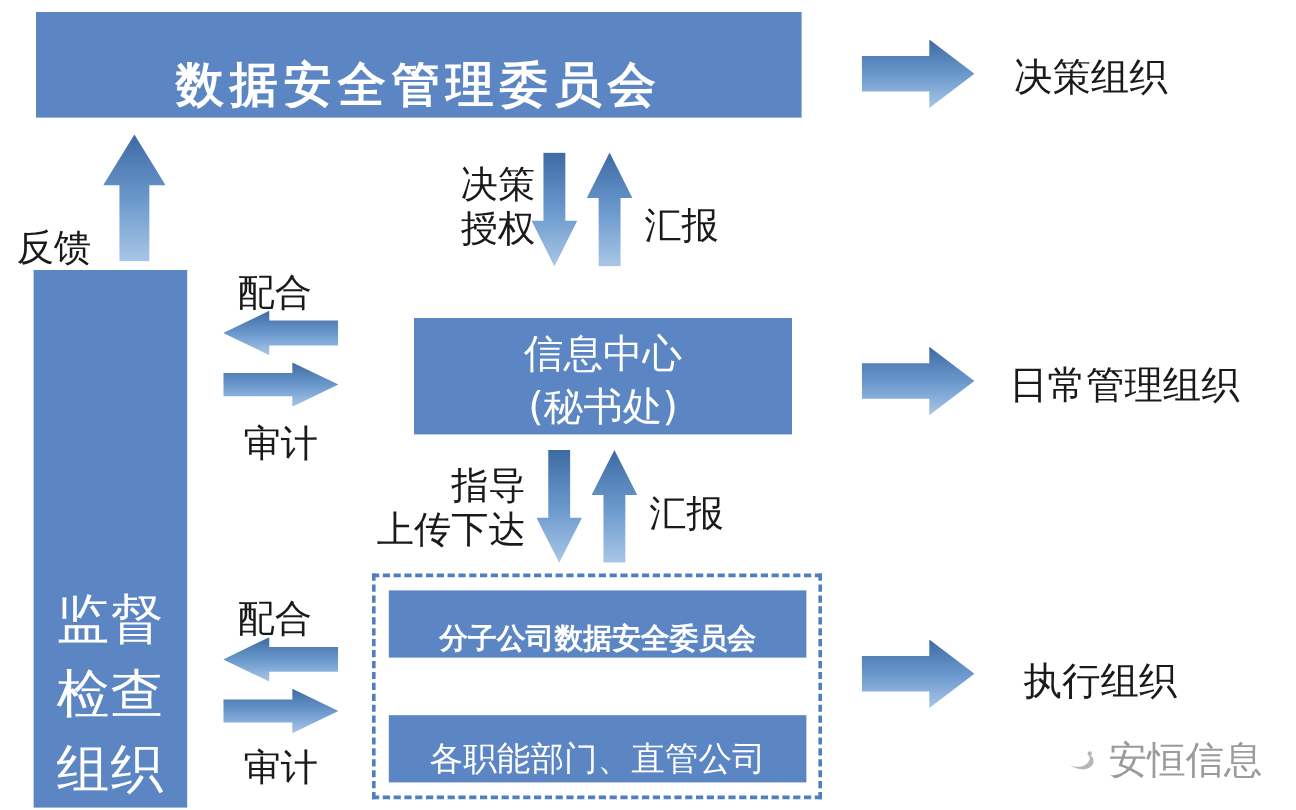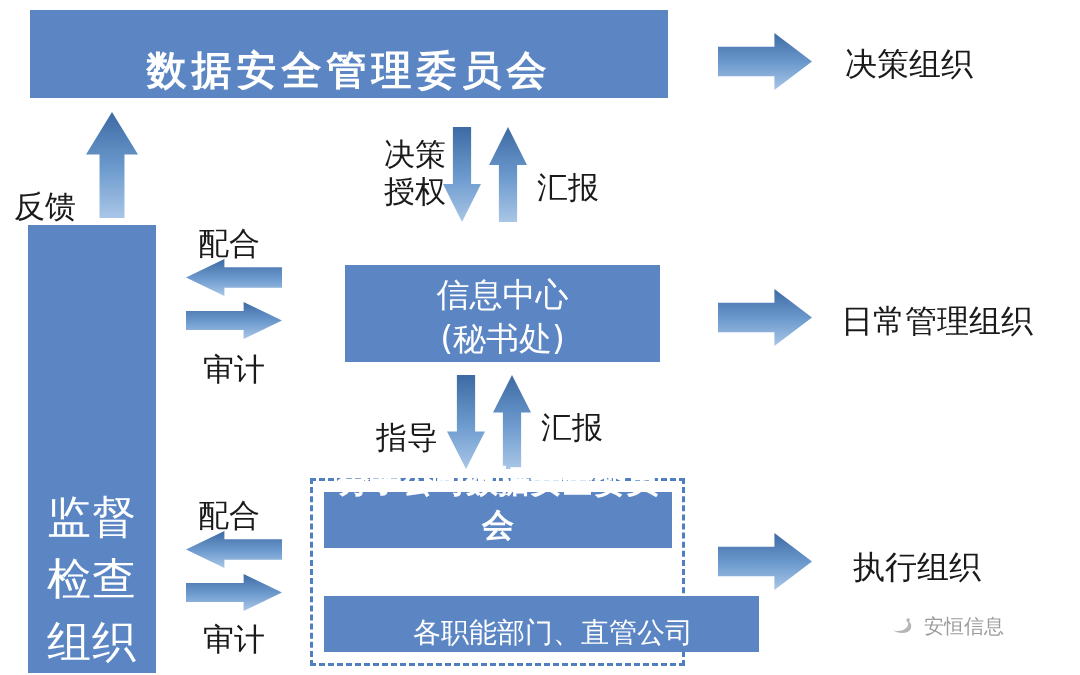--- a/index.html
+++ b/index.html
@@ -22,23 +22,23 @@
     justify-content: flex-end;
     text-align: center;
   }
   .top-box { left: 30px; top: 10px; width: 638px; height: 88px;
              font-size: 40px; font-weight: 700; letter-spacing: 5px; }
   .left-box { left: 28px; top: 225px; width: 128px; height: 448px;
               font-size: 44px; line-height: 1.42; letter-spacing: 1px; }
   .center-box { left: 345px; top: 265px; width: 315px; height: 97px;
                 font-size: 33px; line-height: 1.35; }
   .sub-box1 { left: 324px; top: 492px; width: 348px; height: 56px;
-              font-size: 32px; font-weight: 700; }
-  .sub-box2 { left: 324px; top: 596px; width: 412px; height: 56px;
-              font-size: 28px; padding-left: 23px; }
+              font-size: 24px; font-weight: 700; }
+  .sub-box2 { left: 324px; top: 596px; width: 348px; height: 56px;
+              font-size: 28px; }
   .dashed-frame {
     position: absolute; left: 310px; top: 478px; width: 375px; height: 188px;
     border: 3px dashed var(--dashed-border, #4f7fc0);
     box-sizing: border-box; background: transparent;
   }
   .label {
     position: absolute;
     font-size: 31px;
     white-space: nowrap;
   }
@@ -51,21 +51,21 @@
       var(--arrow-mid, #6f9ccf) 55%,
       var(--arrow-bottom, #a9c6e6) 100%);
   }
   .a-right { clip-path: polygon(0% 24%, 60% 24%, 60% 0%, 100% 50%, 60% 100%, 60% 76%, 0% 76%); }
   .a-left  { clip-path: polygon(100% 22%, 40% 22%, 40% 0%, 0% 50%, 40% 100%, 40% 78%, 100% 78%); }
   .a-up    { clip-path: polygon(26% 100%, 26% 40%, 0% 40%, 50% 0%, 100% 40%, 74% 40%, 74% 100%); }
   .a-down  { clip-path: polygon(26% 0%, 26% 60%, 0% 60%, 50% 100%, 100% 60%, 74% 60%, 74% 0%); }
   .watermark {
     position: absolute; left: 888px; top: 612px;
     display: flex; align-items: center; gap: 8px;
-    color: var(--watermark-gray, #9b9b9b); font-size: 20px;
+    color: var(--watermark-gray, #9b9b9b); font-size: 32px;
   }
 </style>
 </head>
 <body>
 
 <div class="stage">
 
   <div class="blue-box top-box">
     <span>数据安全管理委员会</span>
   </div>
@@ -96,22 +96,23 @@
   <div class="label" style="left:203px; top:349px;">审计</div>
 
   <div class="blue-box center-box">
     <span>信息中心</span>
     <span>(秘书处)</span>
   </div>
 
   <div class="arrow a-right" style="left:718px; top:289px; width:94px; height:57px;"></div>
   <div class="label side-label" style="left:841px; top:300px;">日常管理组织</div>
 
-  <div class="label multi" style="left:300px; top:387px; width:138px;margin-top:32px;">
+  <div class="label multi" style="left:300px; top:387px; width:138px;">
     <div>指导</div>
+    <div>上传下达</div>
   </div>
   <div class="arrow a-down" style="left:447px; top:375px; width:38px; height:94px;"></div>
   <div class="arrow a-up" style="left:493px; top:375px; width:38px; height:94px;"></div>
   <div class="label" style="left:541px; top:407px;">汇报</div>
 
   <div class="dashed-frame"></div>
   <div class="blue-box sub-box1">
     <span>分子公司数据安全委员会</span>
   </div>
   <div class="blue-box sub-box2">

